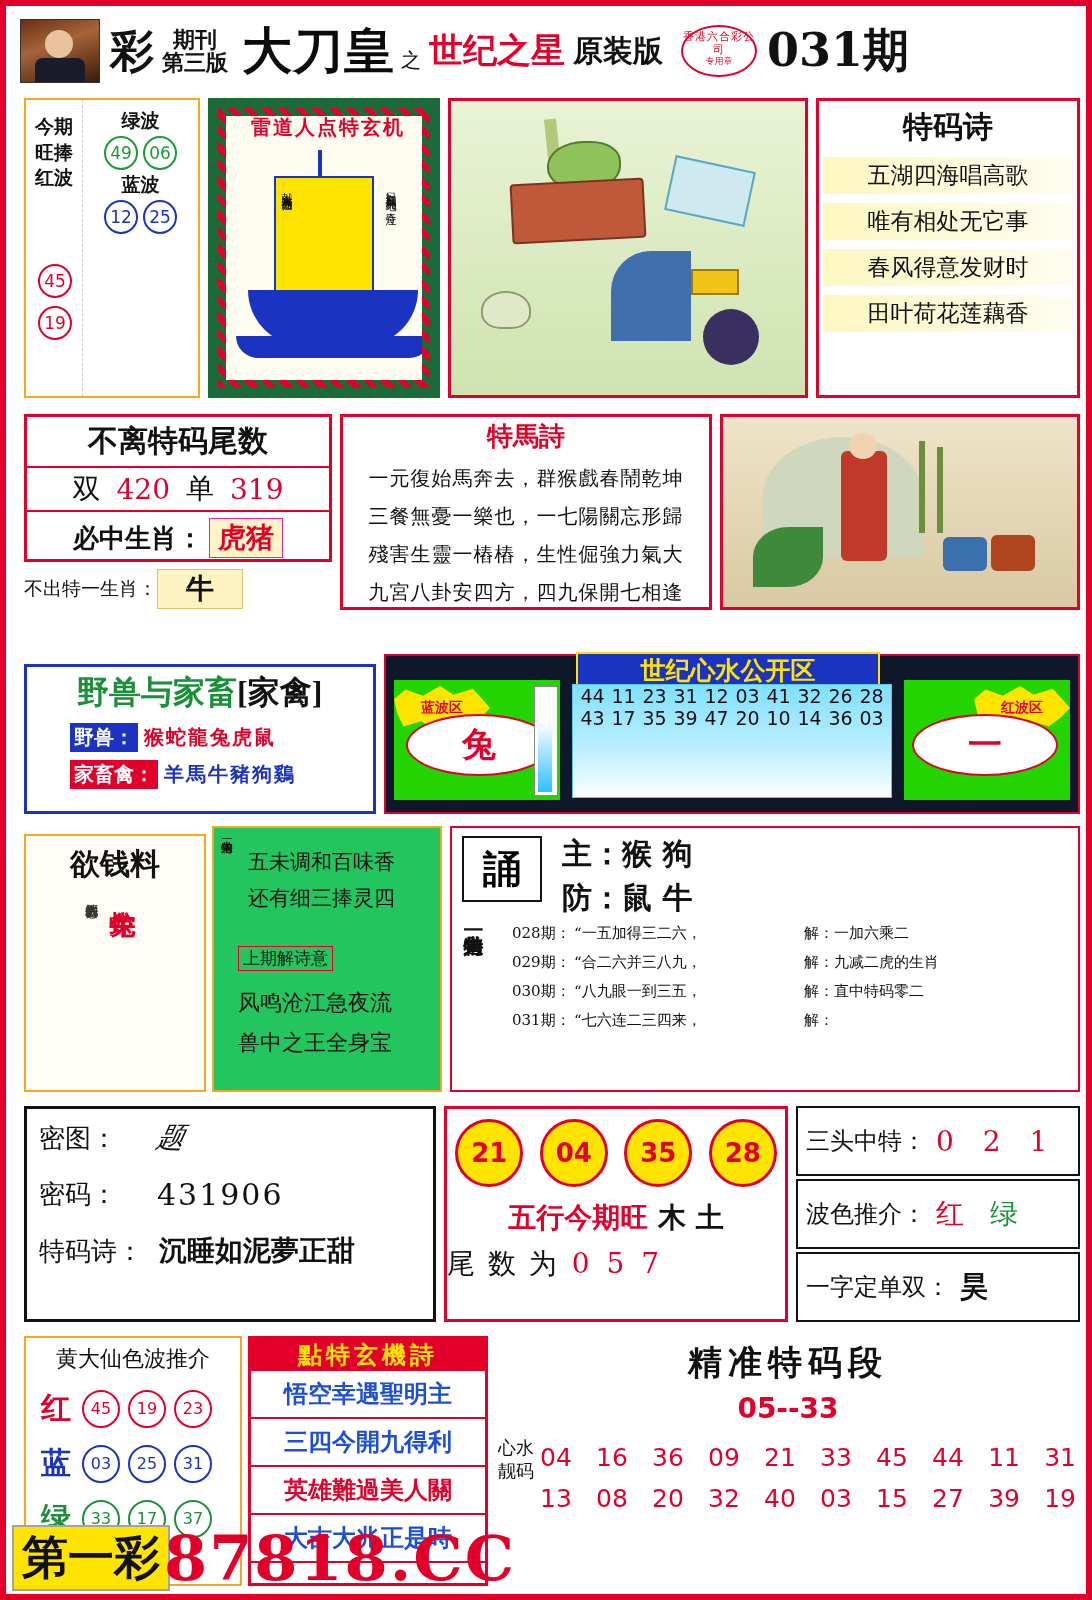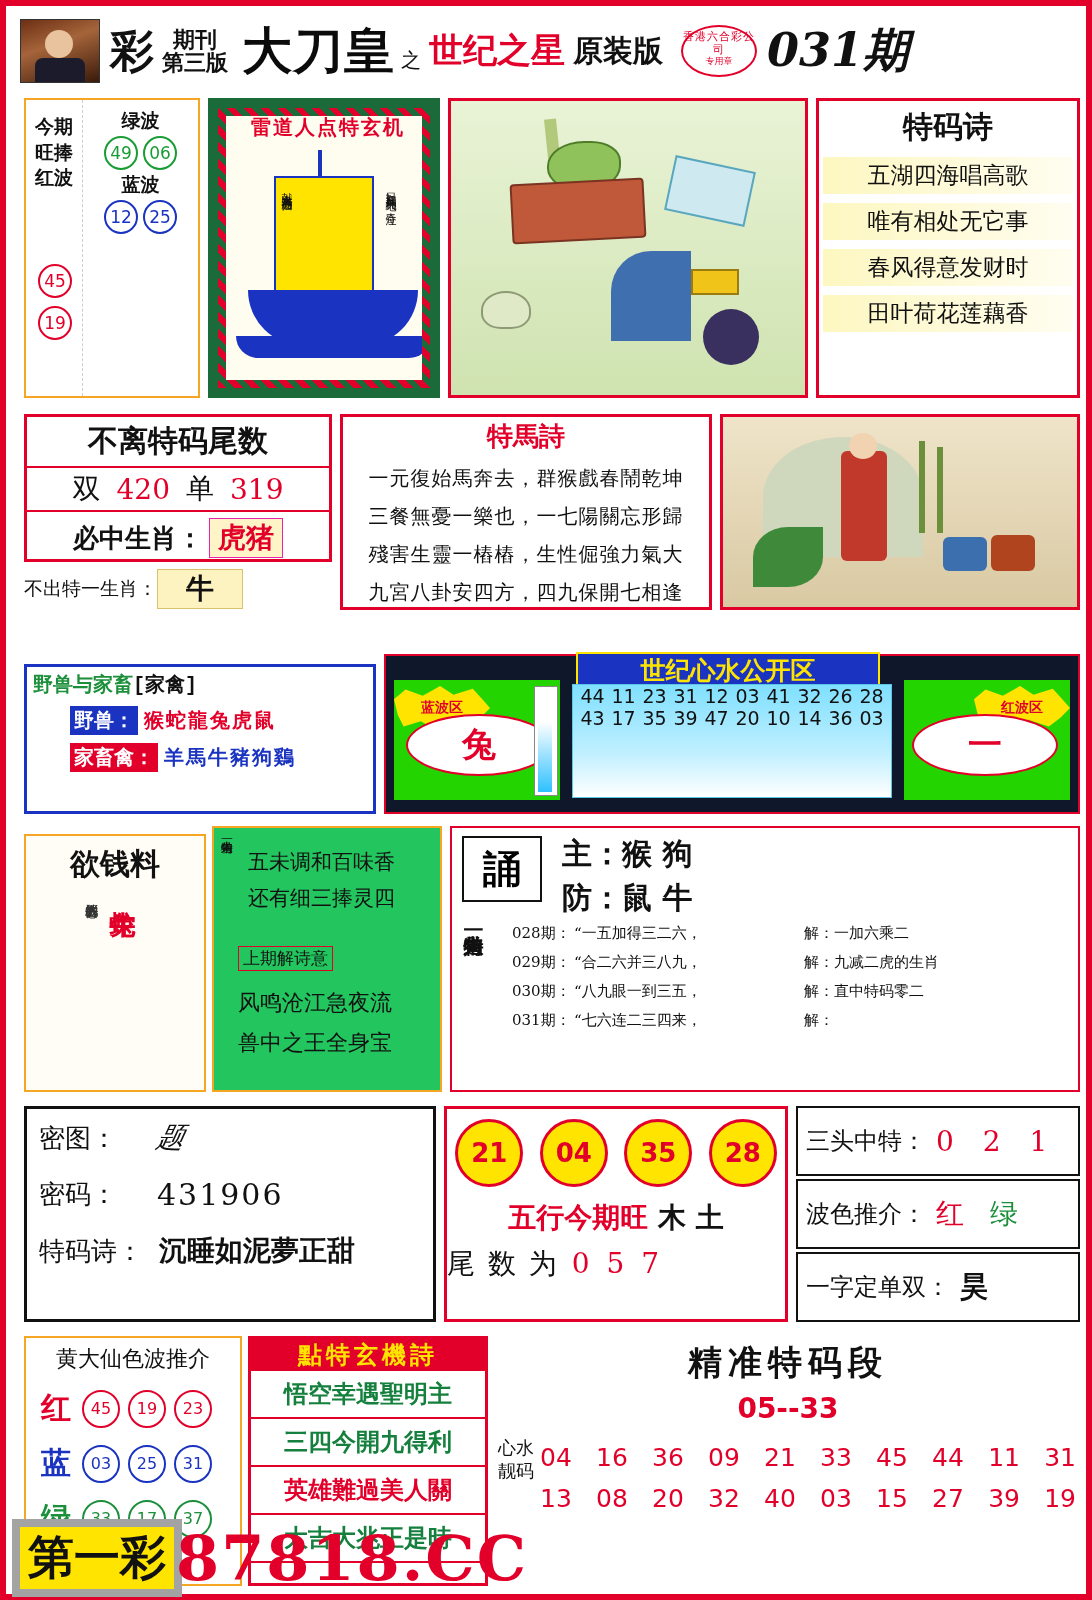--- a/index.html
+++ b/index.html
@@ -54,21 +54,21 @@
   .h-orig{
     font-family:"DejaVu Serif",serif;font-weight:bold;font-size:30px;color:#111;margin-left:8px;
   }
   .h-seal{
     width:76px;height:52px;margin-left:18px;border:2px solid #e2002a;border-radius:50%;
     color:#e2002a;font-size:9px;text-align:center;line-height:1.15;padding-top:4px;box-sizing:border-box;
     font-family:"DejaVu Serif",serif;
   }
   .h-seal .st{font-size:11px;letter-spacing:1px;}
   .h-issue{
-    font-family:"DejaVu Serif",serif;font-weight:bold;font-size:46px;color:#111;margin-left:10px;font-style:italic;
+    font-family:"DejaVu Serif",serif;font-weight:bold;font-size:46px;color:#111;margin-left:10px;
   }
   
   .row1{position:absolute;left:14px;top:92px;width:1064px;height:310px;}
   .box-wang{
     position:absolute;left:4px;top:0;width:176px;height:300px;
     border:2px solid #f5a623;background:#fff;box-sizing:border-box;
     display:flex;
   }
   .wang-l{width:56px;border-right:1px dashed #ccc;text-align:center;padding-top:14px;}
   .wang-l .t{font-family:"DejaVu Serif",serif;font-size:19px;line-height:1.35;color:#111;font-weight:bold;}
@@ -174,21 +174,21 @@
     display:flex;align-items:center;gap:0;
   }
   .buchu .k{font-family:"DejaVu Serif",serif;font-size:19px;color:#111;}
   .buchu .v{font-family:"DejaVu Serif",serif;font-size:28px;color:#111;font-weight:bold;background:#fdf3c0;border:1px solid #d8c36a;padding:0 28px;}
   
   .row3{position:absolute;left:14px;top:648px;width:1064px;height:166px;}
   .box-beast{
     position:absolute;left:4px;top:10px;width:352px;height:150px;
     border:3px solid #1a33c0;box-sizing:border-box;background:#fff;padding:4px 6px;
   }
-  .beast-t{font-family:Liberation Mono, monospace;font-size:20px;font-weight:bold;color:#1b8f3a;}
+  .beast-t{font-family:Liberation Serif, serif;font-size:32px;font-weight:bold;color:#1b8f3a;margin-left:44px;}
   .beast-t .blk{color:#111;}
   .beast-row{display:flex;align-items:center;margin-top:8px;padding-left:37px;}
   .beast-tag{
     font-family:"DejaVu Serif",serif;font-size:20px;font-weight:bold;color:#fff;background:#1a33c0;
     padding:1px 4px;margin-right:6px;
   }
   .beast-tag.red{background:#e2002a;}
   .beast-val{font-family:"DejaVu Serif",serif;font-size:20px;font-weight:bold;color:#e2002a;letter-spacing:2px;}
   .beast-val.blue{color:#1a33c0;}
   .box-open{
@@ -346,21 +346,21 @@
   .sball.g{border:2px solid #1b8f3a;color:#1b8f3a;}
   .box-dian{
     position:absolute;left:228px;top:0;width:240px;height:250px;
     border:3px solid #e2002a;box-sizing:border-box;background:#fff;
   }
   .dian-t{
     background:#e2002a;color:#ffe400;text-align:center;font-family:"DejaVu Serif",serif;font-size:24px;font-weight:bold;
     letter-spacing:4px;
   }
   .dian-l{
-    text-align:center;font-family:"DejaVu Serif",serif;font-size:24px;color:#15803d;font-weight:bold;
+    text-align:center;font-family:"DejaVu Serif",serif;font-size:24px;color:#1d4ed8;font-weight:bold;
     border-bottom:2px solid #e2002a;padding:7px 0;
   }
   .dian-l.red{color:#e2002a;}
   .box-jing{
     position:absolute;left:476px;top:0;width:584px;height:250px;
     box-sizing:border-box;background:#fff;
   }
   .jing-t{text-align:center;font-family:"DejaVu Serif",serif;font-size:34px;font-weight:bold;color:#111;letter-spacing:6px;padding-top:4px;}
   .jing-rng{text-align:center;font-family:"DejaVu Sans",sans-serif;font-size:28px;color:#e2002a;font-weight:bold;padding:6px 0;}
   .jing-body{display:flex;margin-top:6px;}
@@ -370,21 +370,21 @@
   .jing-rows{flex:1;}
   .jing-row{display:flex;justify-content:space-between;padding:6px 4px;font-family:"DejaVu Sans",sans-serif;font-size:25px;}
   .jing-row.r{color:#e2002a;}
   
   .foot{
     position:absolute;left:0;bottom:0;width:1092px;height:72px;
     display:flex;align-items:center;
   }
   .foot-badge{
     font-family:"DejaVu Serif",serif;font-size:46px;font-weight:bold;color:#111;
-    background:#ffe400;border:8px solid #a3a3a3;padding:0 8px;margin-left:6px;
+    background:#ffe400;border:2px solid #a3a3a3;padding:0 8px;margin-left:6px;
   }
   .foot-url{
     font-family:"DejaVu Serif",serif;font-size:62px;font-weight:bold;color:#e2002a;
     margin-left:-6px;letter-spacing:2px;
   }
 </style>
 </head>
 <body>
 
 <div class="page">

